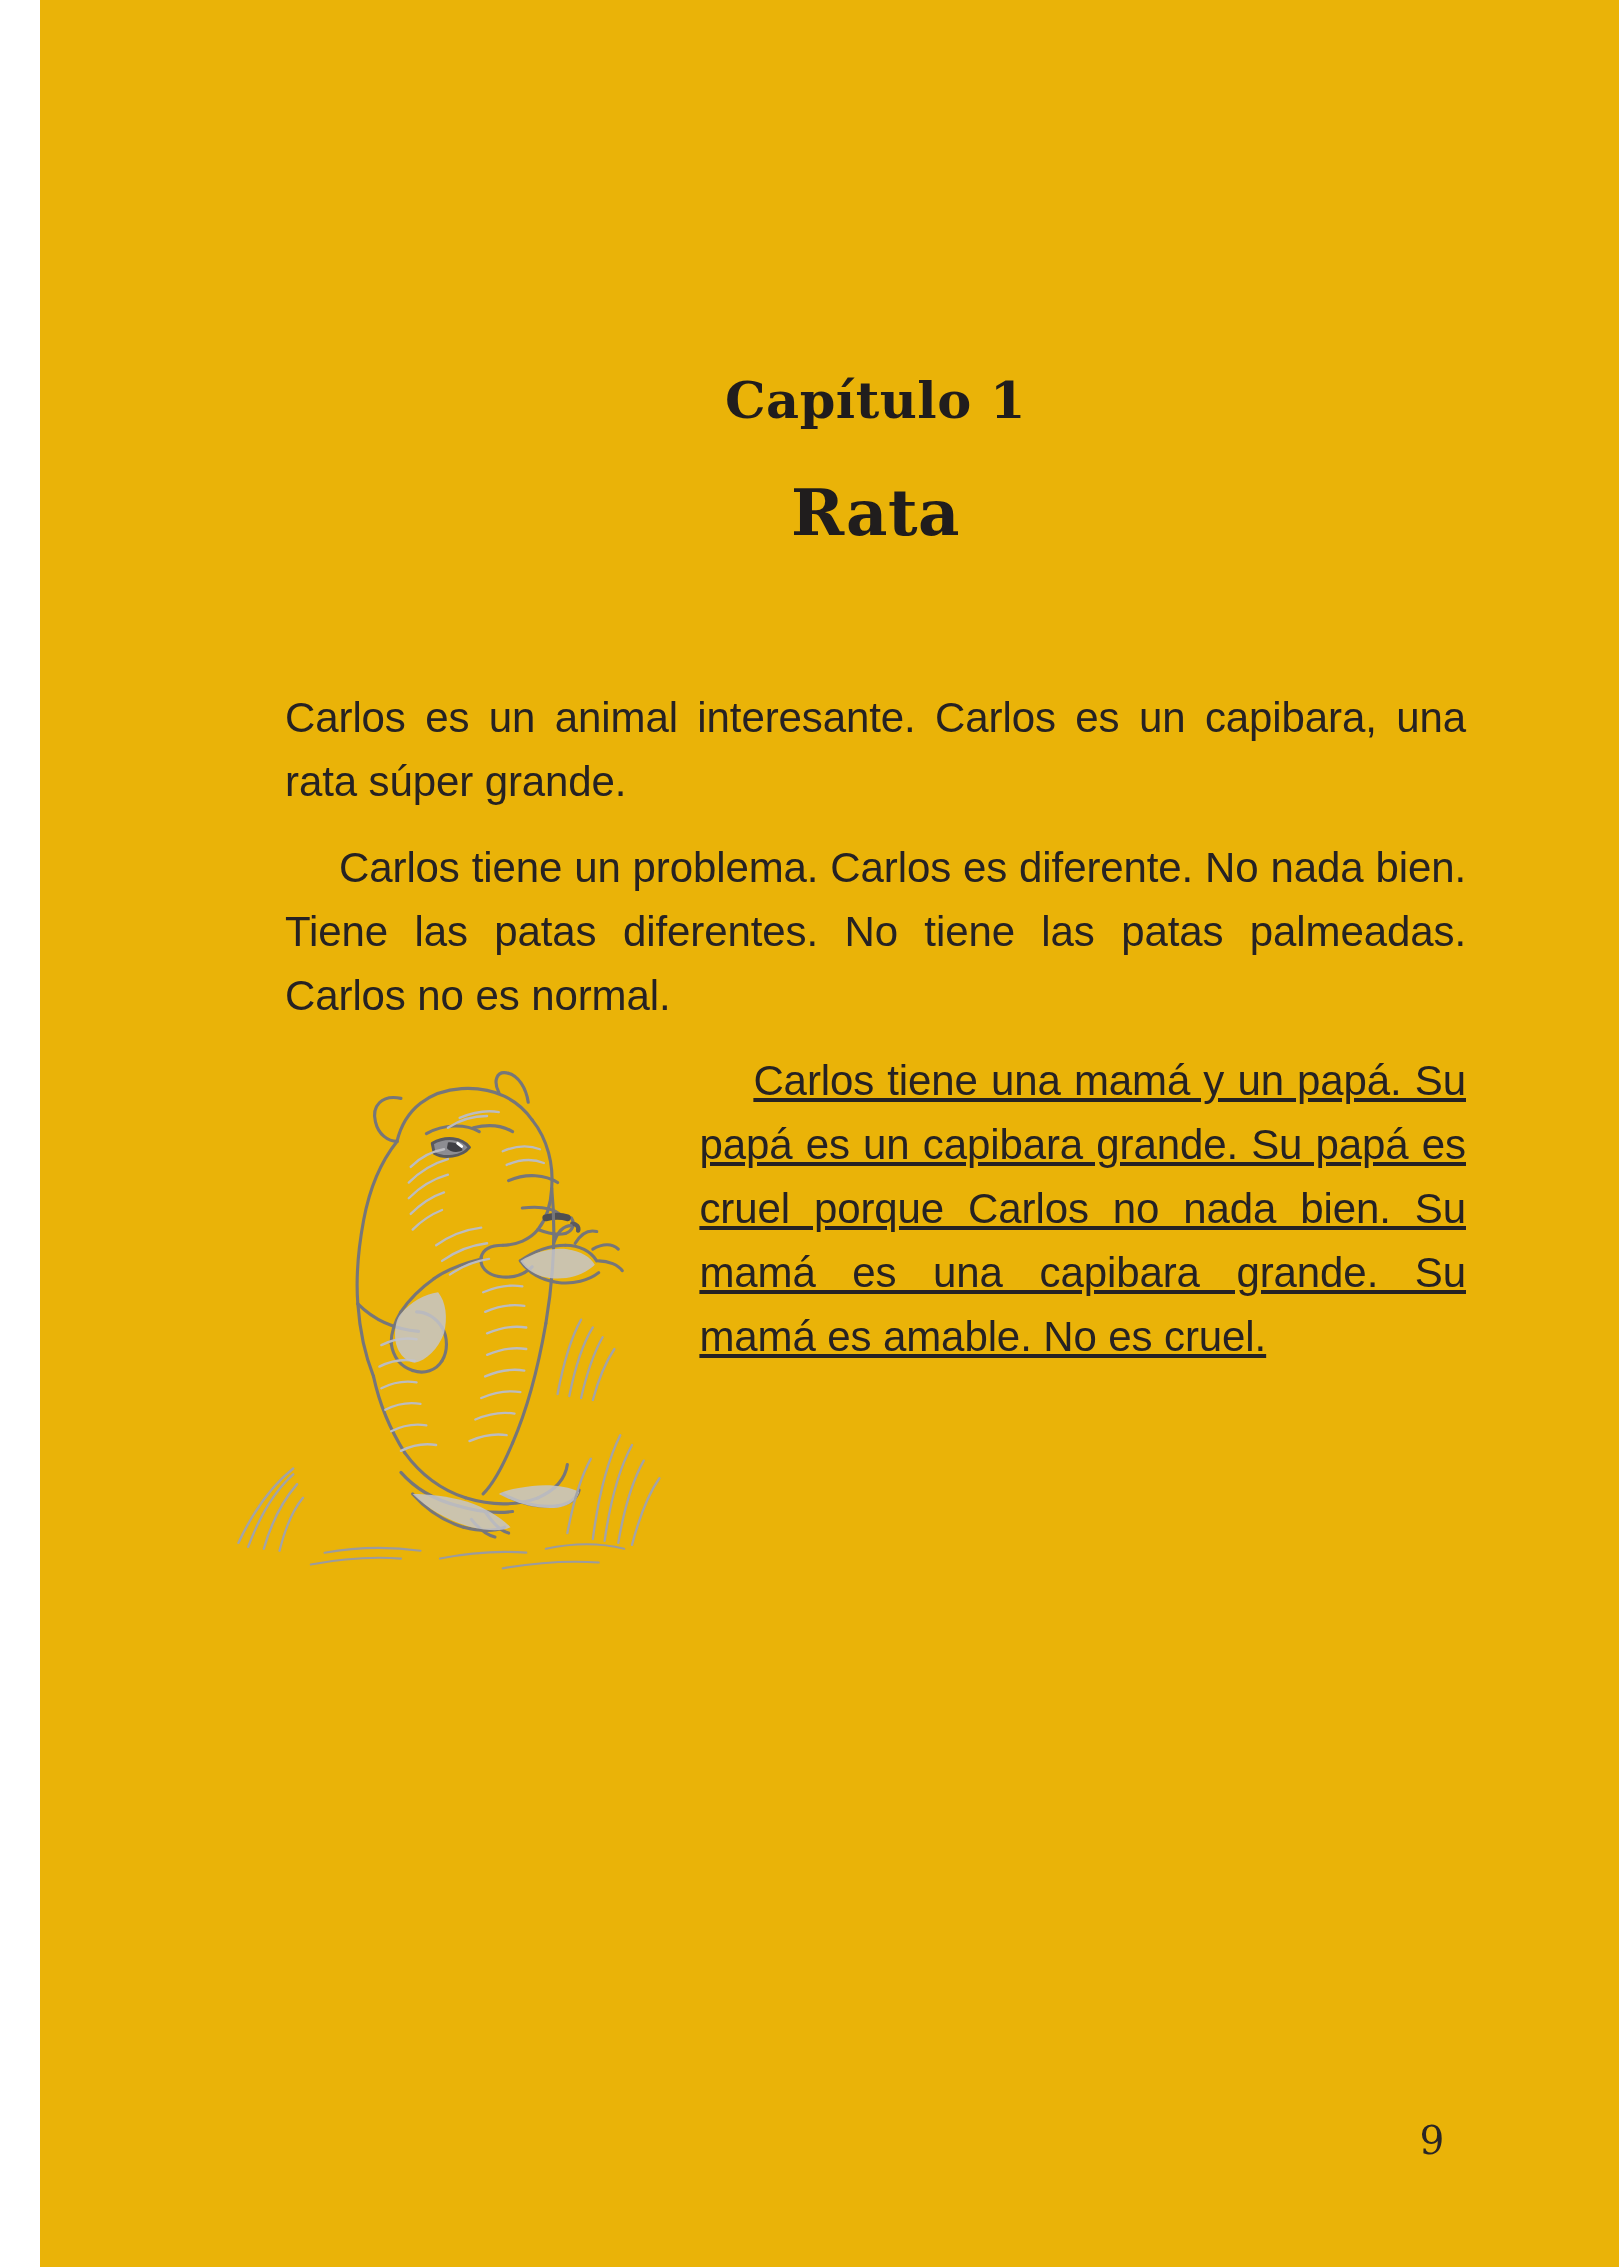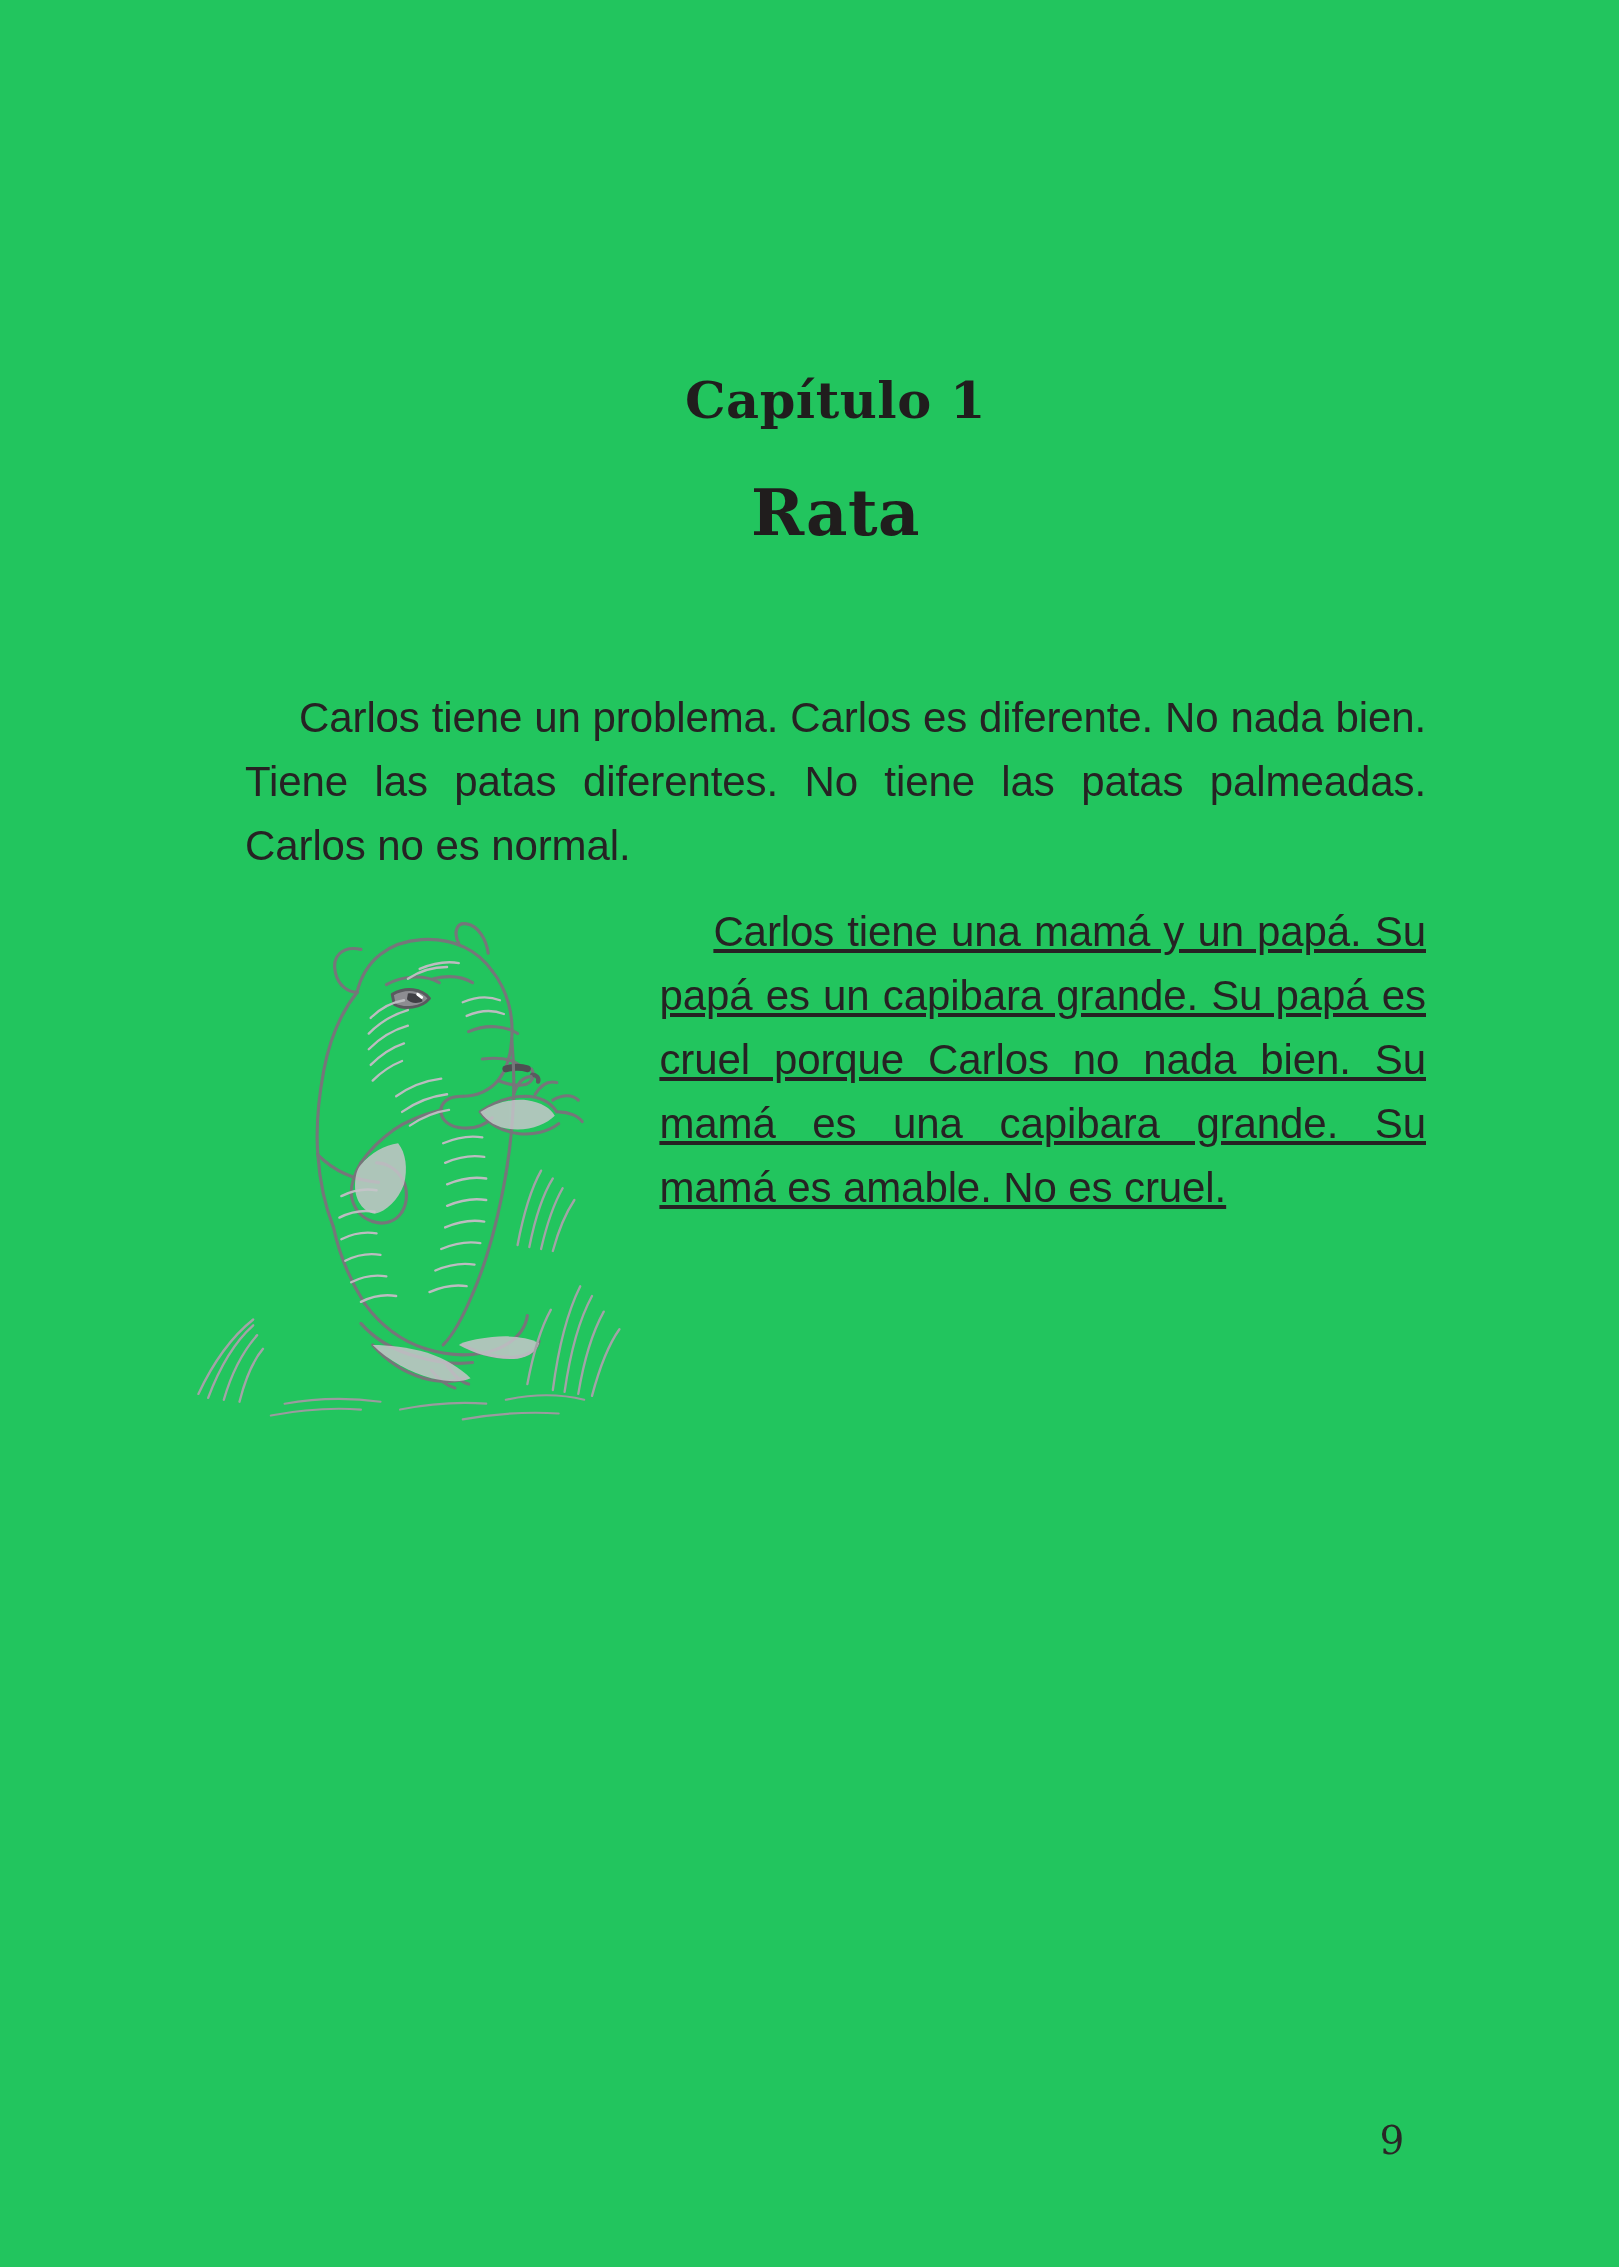--- a/index.html
+++ b/index.html
@@ -12,21 +12,22 @@
     height: 2267px;
     position: relative;
     font-family: "Liberation Sans", sans-serif;
     color: #231f20;
     overflow: hidden;
   }
 
   .page {
     position: absolute;
     inset: 0;
-    background: #22c55e;
+    background: #eab308;
+    margin-left: 40px;
   }
 
   
   .heading-block {
     position: absolute;
     left: 245px;
     top: 370px;
     width: 1181px;
     text-align: center;
   }
@@ -110,20 +111,21 @@
 
 <div class="page">
 
   <div class="heading-block">
     <h1 class="chapter-title">Capítulo 1</h1>
     <h2 class="chapter-subtitle">Rata</h2>
   </div>
 
   <div class="body-col">
 
+    <p class="para">Carlos es un animal interesante. Carlos es un capibara, una rata súper grande.</p>
 
 
     <p class="para indent">Carlos tiene un problema. Carlos es diferente. No nada bien. Tiene las patas diferentes. No tiene las patas palmeadas. Carlos no es normal.</p>
 
     <div class="illus-float">
       <svg viewBox="0 0 480 610" xmlns="http://www.w3.org/2000/svg" aria-hidden="true">
         <g fill="none" stroke="#76767a" stroke-width="3.2" stroke-linecap="round" stroke-linejoin="round">
 
           <path d="M196 48 C176 44 166 56 170 72 C173 85 183 92 192 92"></path>
           <path d="M192 92 C200 58 226 40 258 38 C292 36 316 50 330 70"></path>

